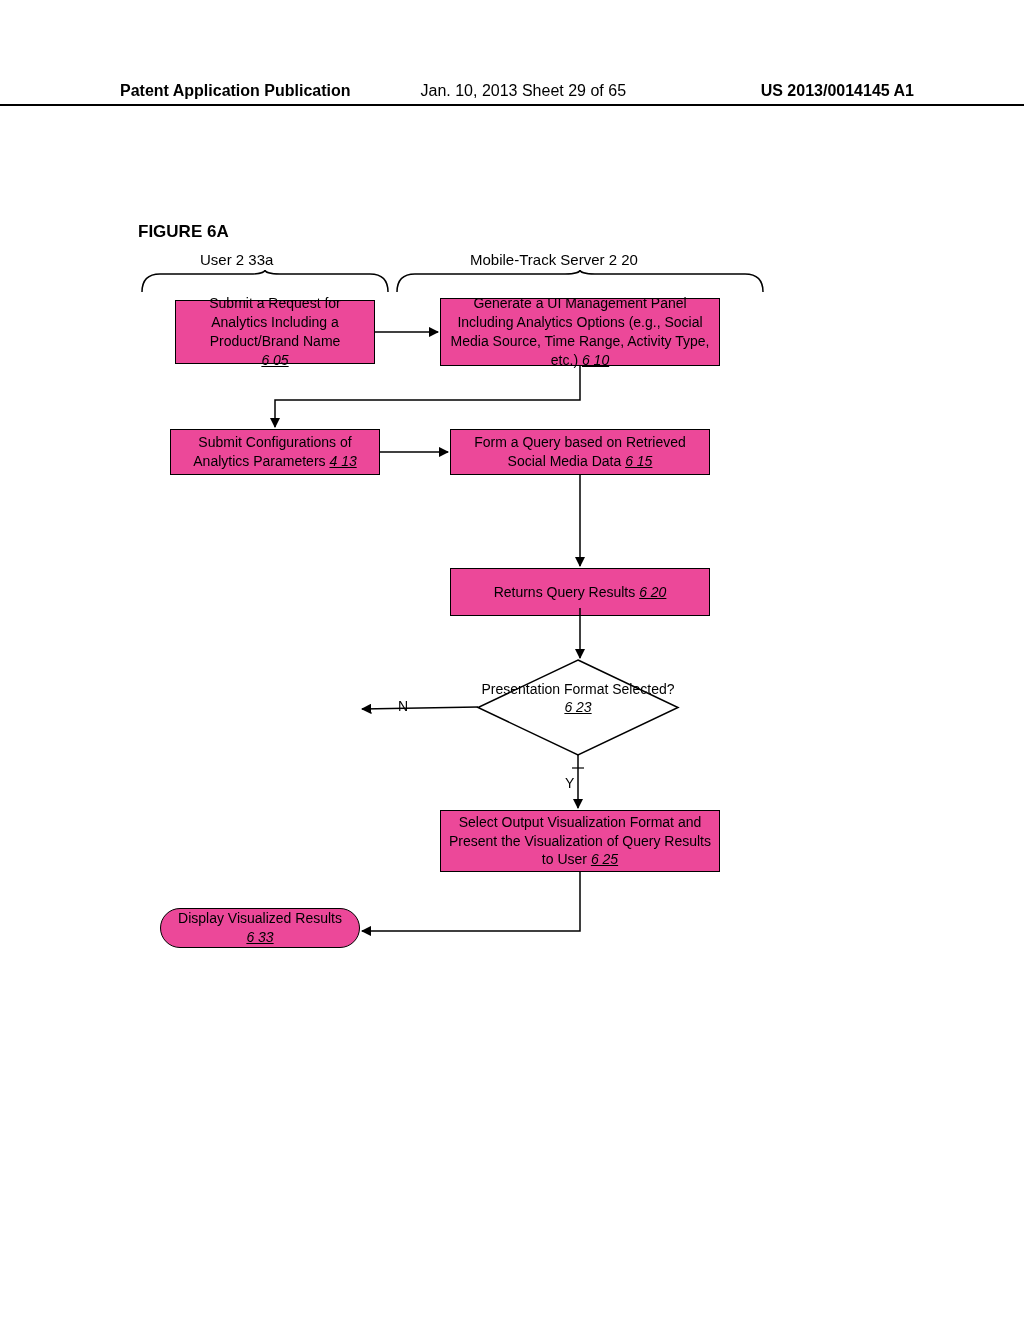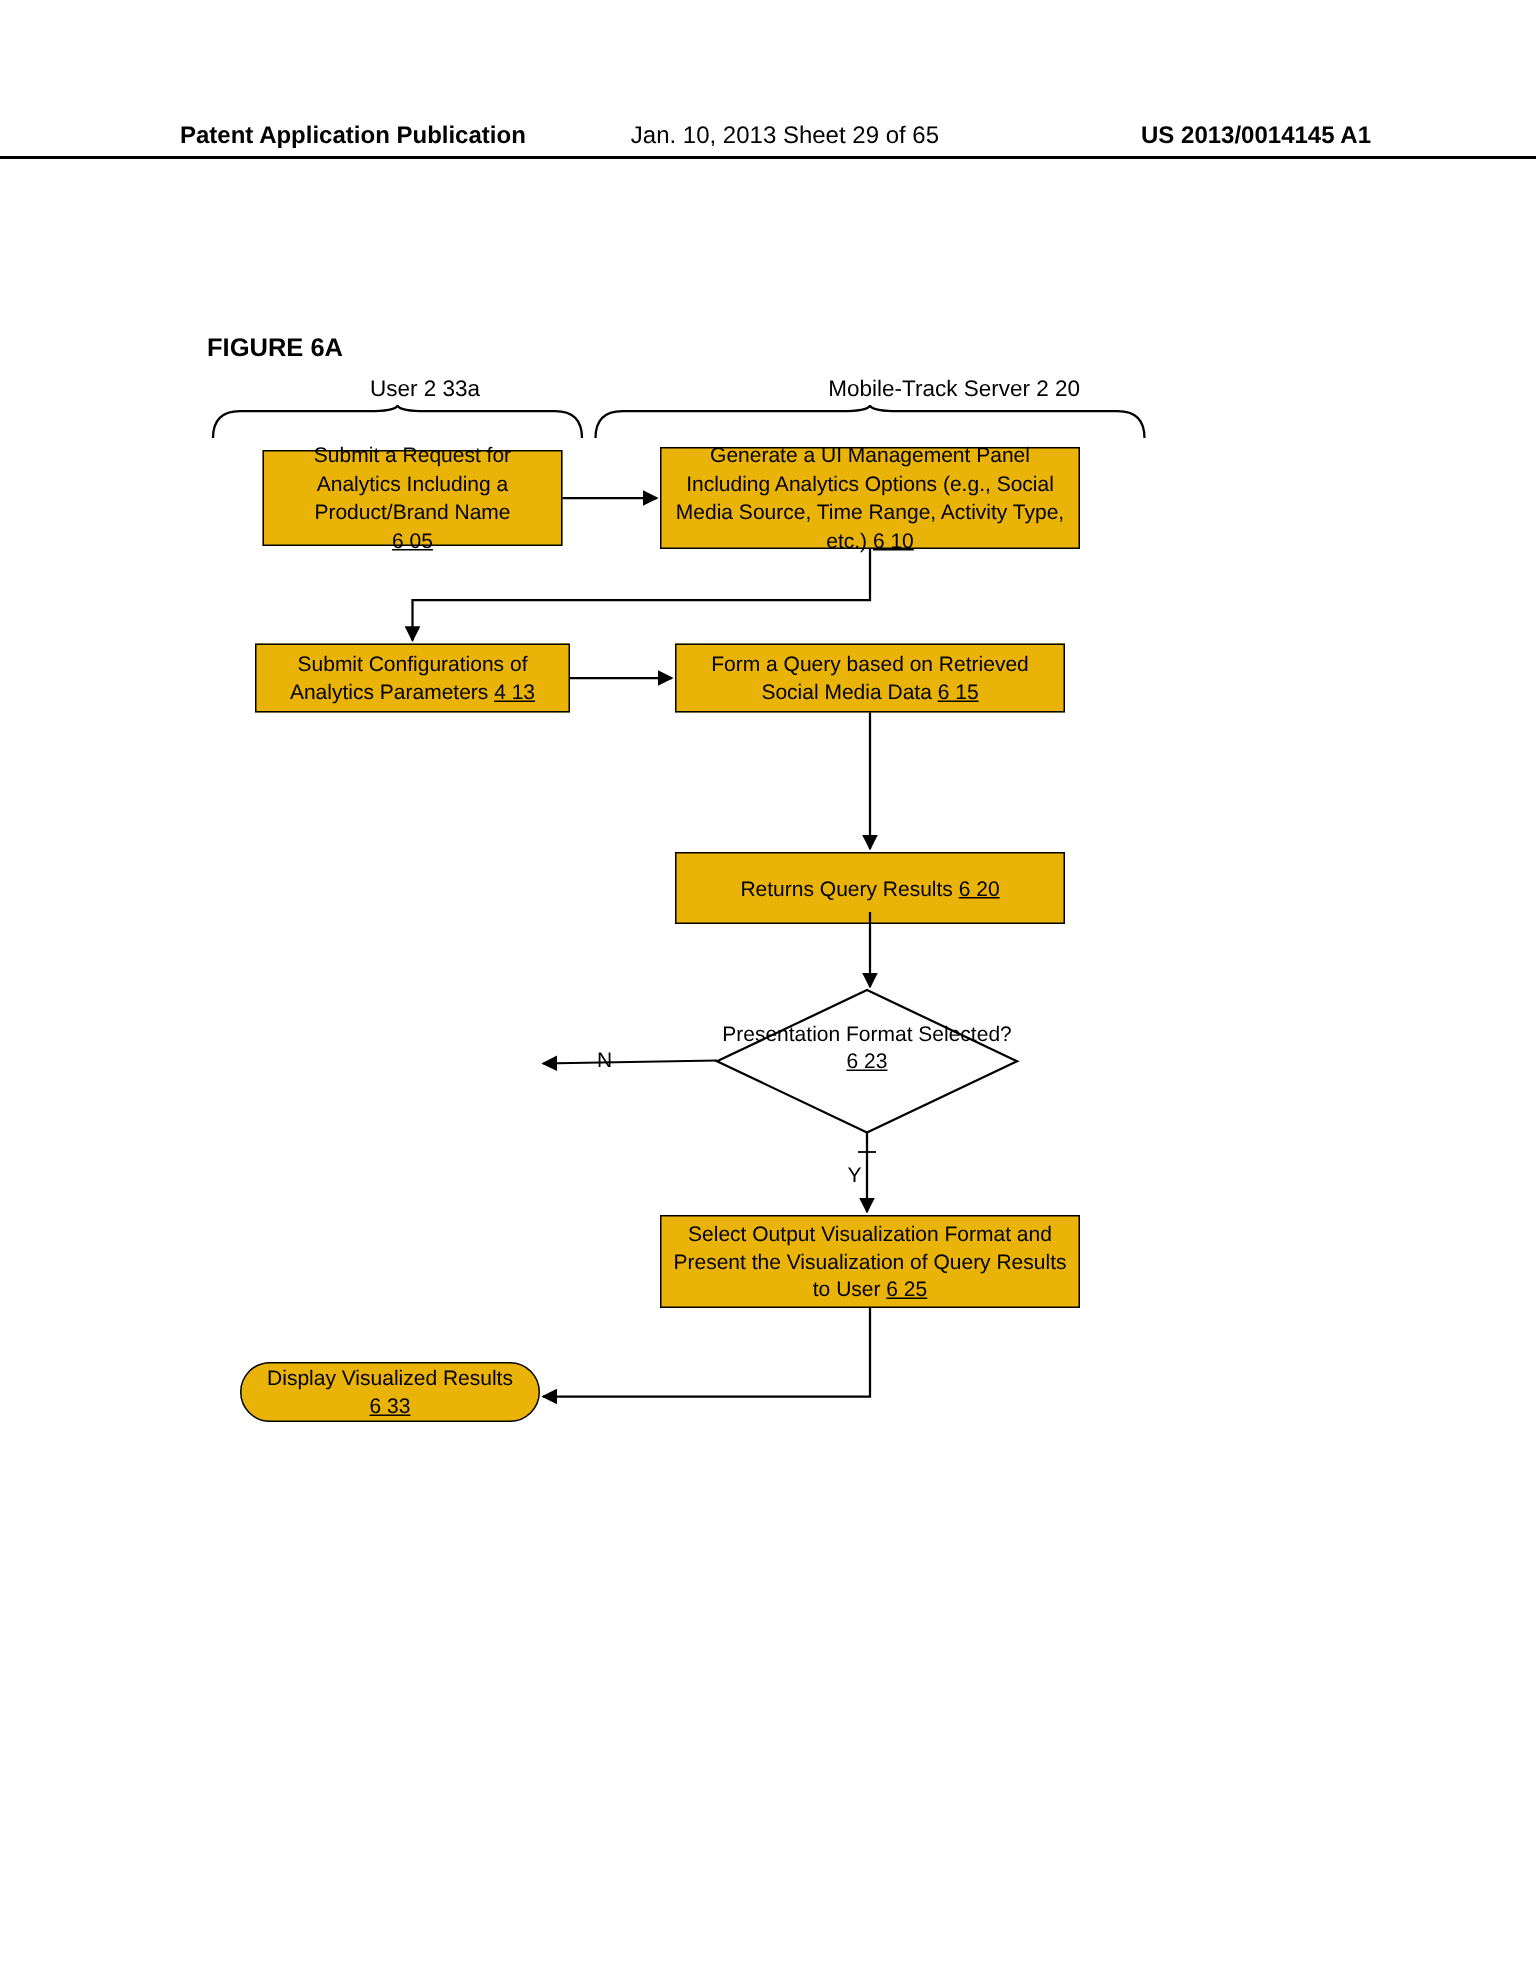--- a/index.html
+++ b/index.html
@@ -34,43 +34,43 @@
   .figure-label {
     position: absolute;
     top: 222px;
     left: 138px;
     font-weight: bold;
     font-size: 17px;
   }
   .lane-label {
     position: absolute;
     font-size: 15px;
-    text-align: right;
+    text-align: left;
   }
   .brace {
     position: absolute;
     font-size: 15px;
     text-align: center;
   }
   .brace svg { display: block; }
   .box {
     position: absolute;
     border: 1.5px solid #000;
-    background: #eab308;
+    background: #ec4899;
     font-size: 14px;
     text-align: center;
     display: flex;
     flex-direction: column;
     align-items: center;
     justify-content: center;
     padding: 4px 6px;
     box-sizing: border-box;
     line-height: 1.35;
   }
-  .ref { text-decoration: underline; }
+  .ref { text-decoration: underline; font-style: italic; }
   .stadium {
     border-radius: 999px;
   }
   .diamond {
     position: absolute;
   }
   .diamond svg { overflow: visible; }
   .diamond-text {
     position: absolute;
     width: 100%;

